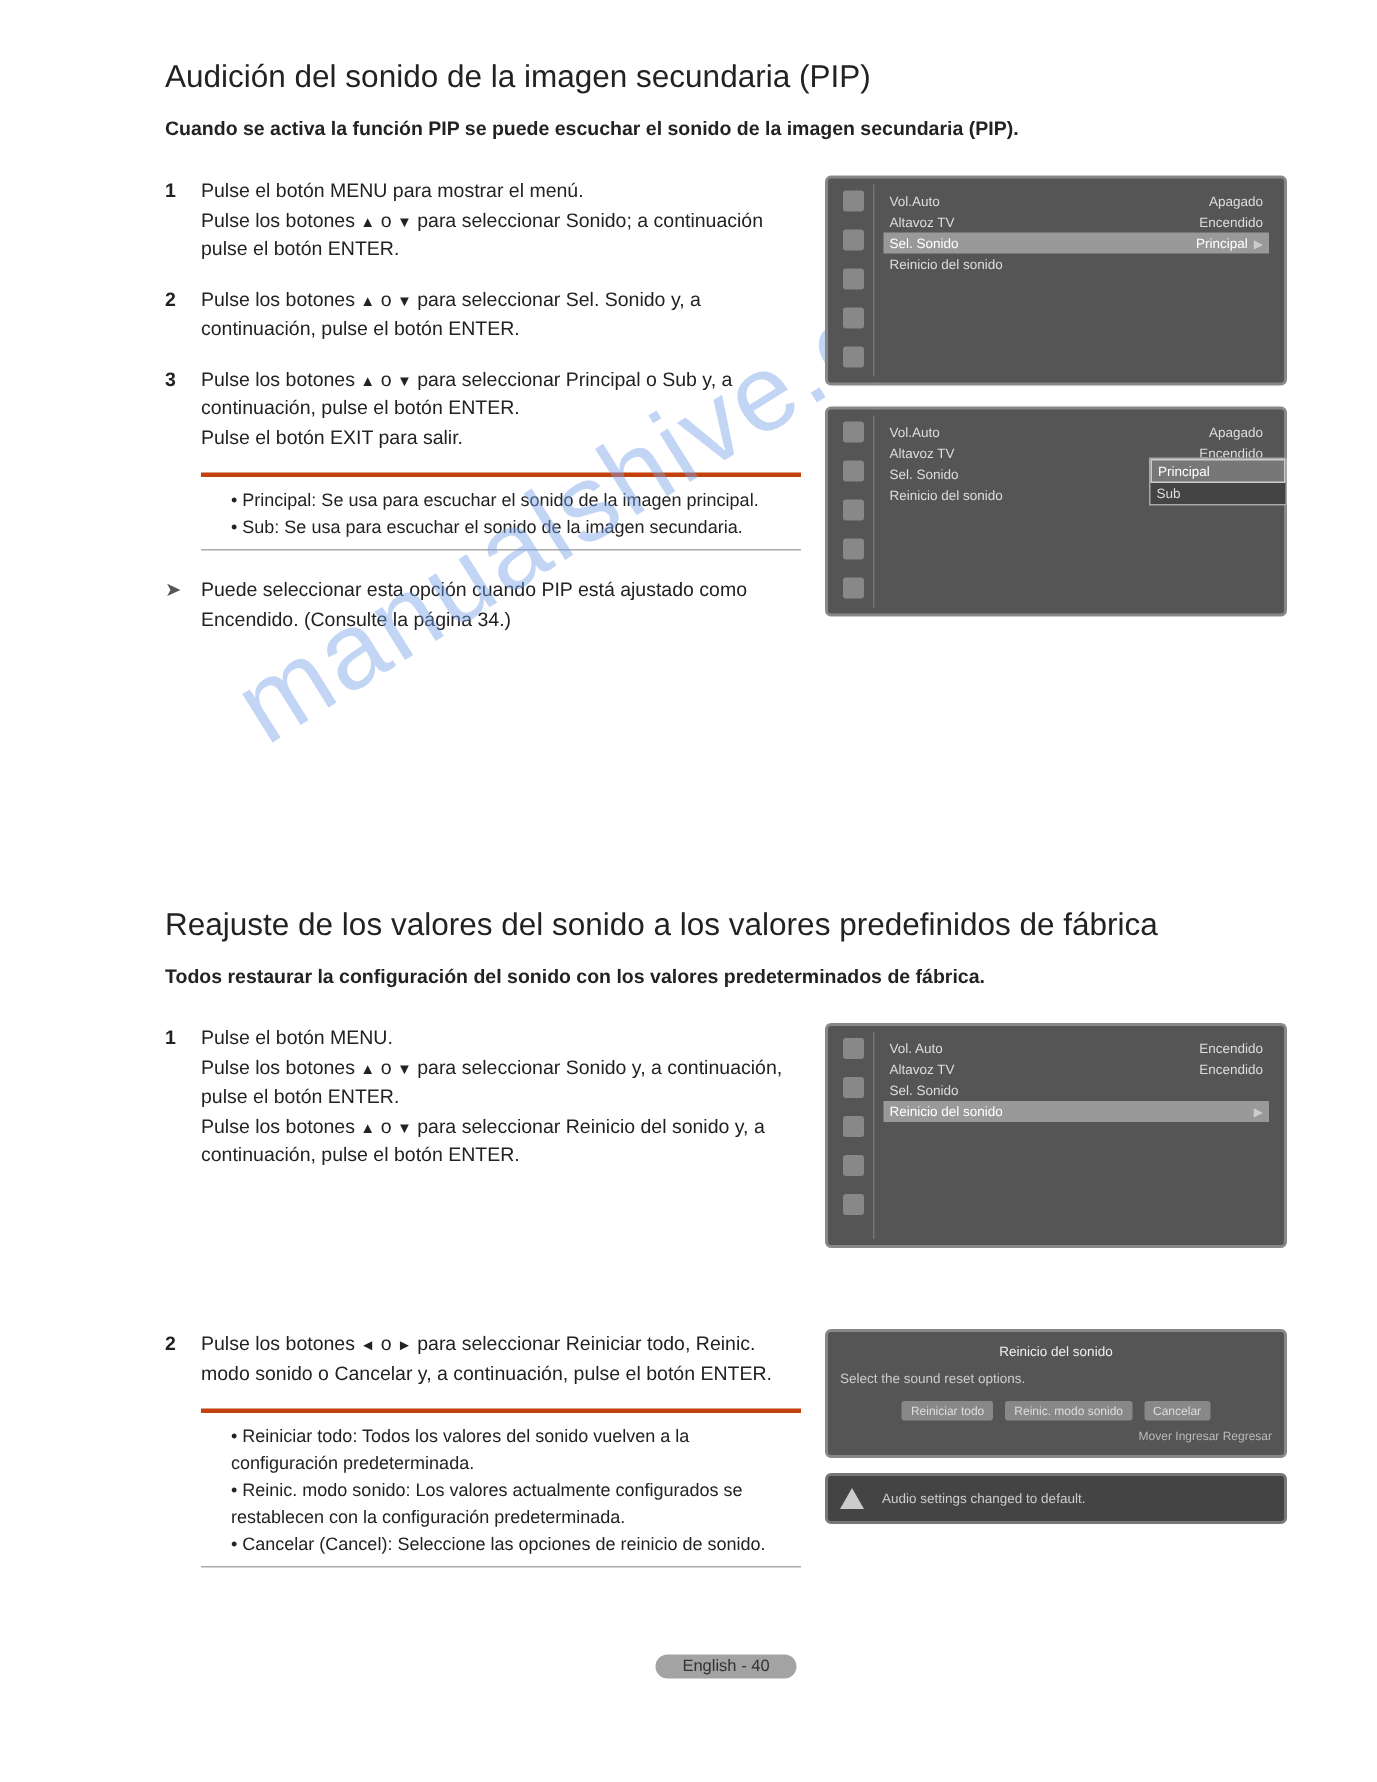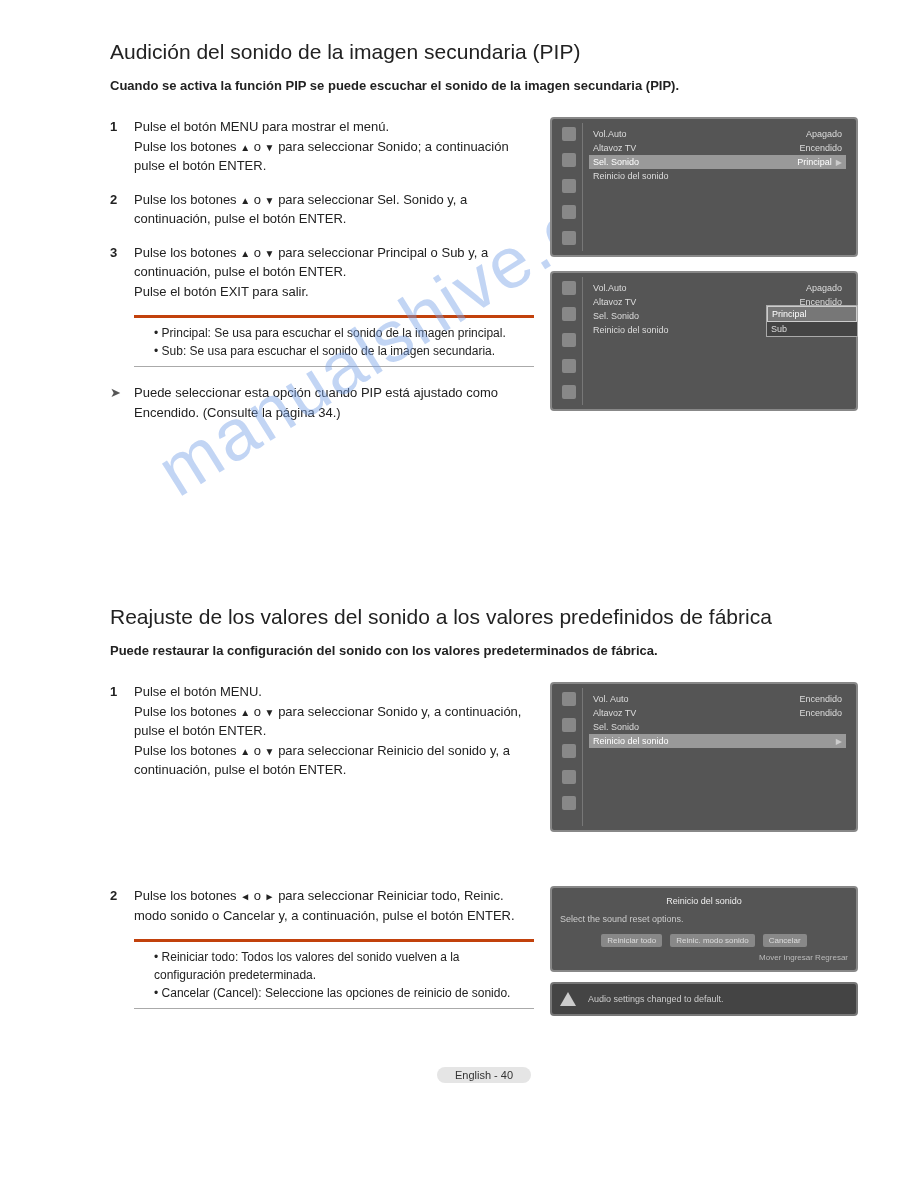--- a/index.html
+++ b/index.html
@@ -177,21 +177,21 @@
     letter-spacing:2px;
     white-space:nowrap;
   }
 
   .footer{
     text-align:center;
     margin-top:40px;
   }
   .footer-pill{
     display:inline-block;
-    background:#e5e5e5;
+    background:#a3a3a3;
     border-radius:10px;
     padding:2px 18px;
     font-size:11px;
     color:#333;
   }
 </style>
 </head>
 <body>
 
 <div class="page">
@@ -285,21 +285,21 @@
               <div class="osd-row">Sub</div>
             </div>
           </div>
       </div>
     </div>
   </div>
 
   <div class="gap-large"></div>
 
   <h1 class="section-title">Reajuste de los valores del sonido a los valores predefinidos de fábrica</h1>
-  <div class="section-sub">Puede restaurar la configuración del sonido con los valores predeterminados de fábrica.</div>
+  <div class="section-sub">Todos restaurar la configuración del sonido con los valores predeterminados de fábrica.</div>
 
   <div class="two-col">
     <div class="left-col">
       <div id="s2step1">
           <div class="step">
             <div class="step-num">1</div>
             <div class="step-body">Pulse el botón <b>MENU</b>.<br>Pulse los botones <span class="glyph-up"></span> o <span class="glyph-down"></span> para seleccionar <b>Sonido</b> y, a continuación, pulse el botón <b>ENTER</b>.<br>Pulse los botones <span class="glyph-up"></span> o <span class="glyph-down"></span> para seleccionar <b>Reinicio del sonido</b> y, a continuación, pulse el botón <b>ENTER</b>.</div>
           </div>
         </div>
     </div>
@@ -339,20 +339,21 @@
   <div class="two-col">
     <div class="left-col">
       <div id="s2step2">
           <div class="step">
             <div class="step-num">2</div>
             <div class="step-body">Pulse los botones <span class="glyph-left"></span> o <span class="glyph-right"></span> para seleccionar <b>Reiniciar todo</b>, <b>Reinic. modo sonido</b> o <b>Cancelar</b> y, a continuación, pulse el botón <b>ENTER</b>.</div>
           </div>
         </div>
       <div class="note-box" id="s2note">
           <div class="bullet"><b>Reiniciar todo</b>: Todos los valores del sonido vuelven a la configuración predeterminada.</div>
+          <div class="bullet"><b>Reinic. modo sonido</b>: Los valores actualmente configurados se restablecen con la configuración predeterminada.</div>
           <div class="bullet"><b>Cancelar (Cancel)</b>: Seleccione las opciones de reinicio de sonido.</div>
         </div>
     </div>
     <div class="right-col">
       <div class="osd-dialog">
         <div class="osd-dialog-title">Reinicio del sonido</div>
         <div class="osd-dialog-text">Select the sound reset options.</div>
         <div class="osd-btnrow" id="dlgbtns">
             <span class="osd-btn">Reiniciar todo</span>
             <span class="osd-btn">Reinic. modo sonido</span>

